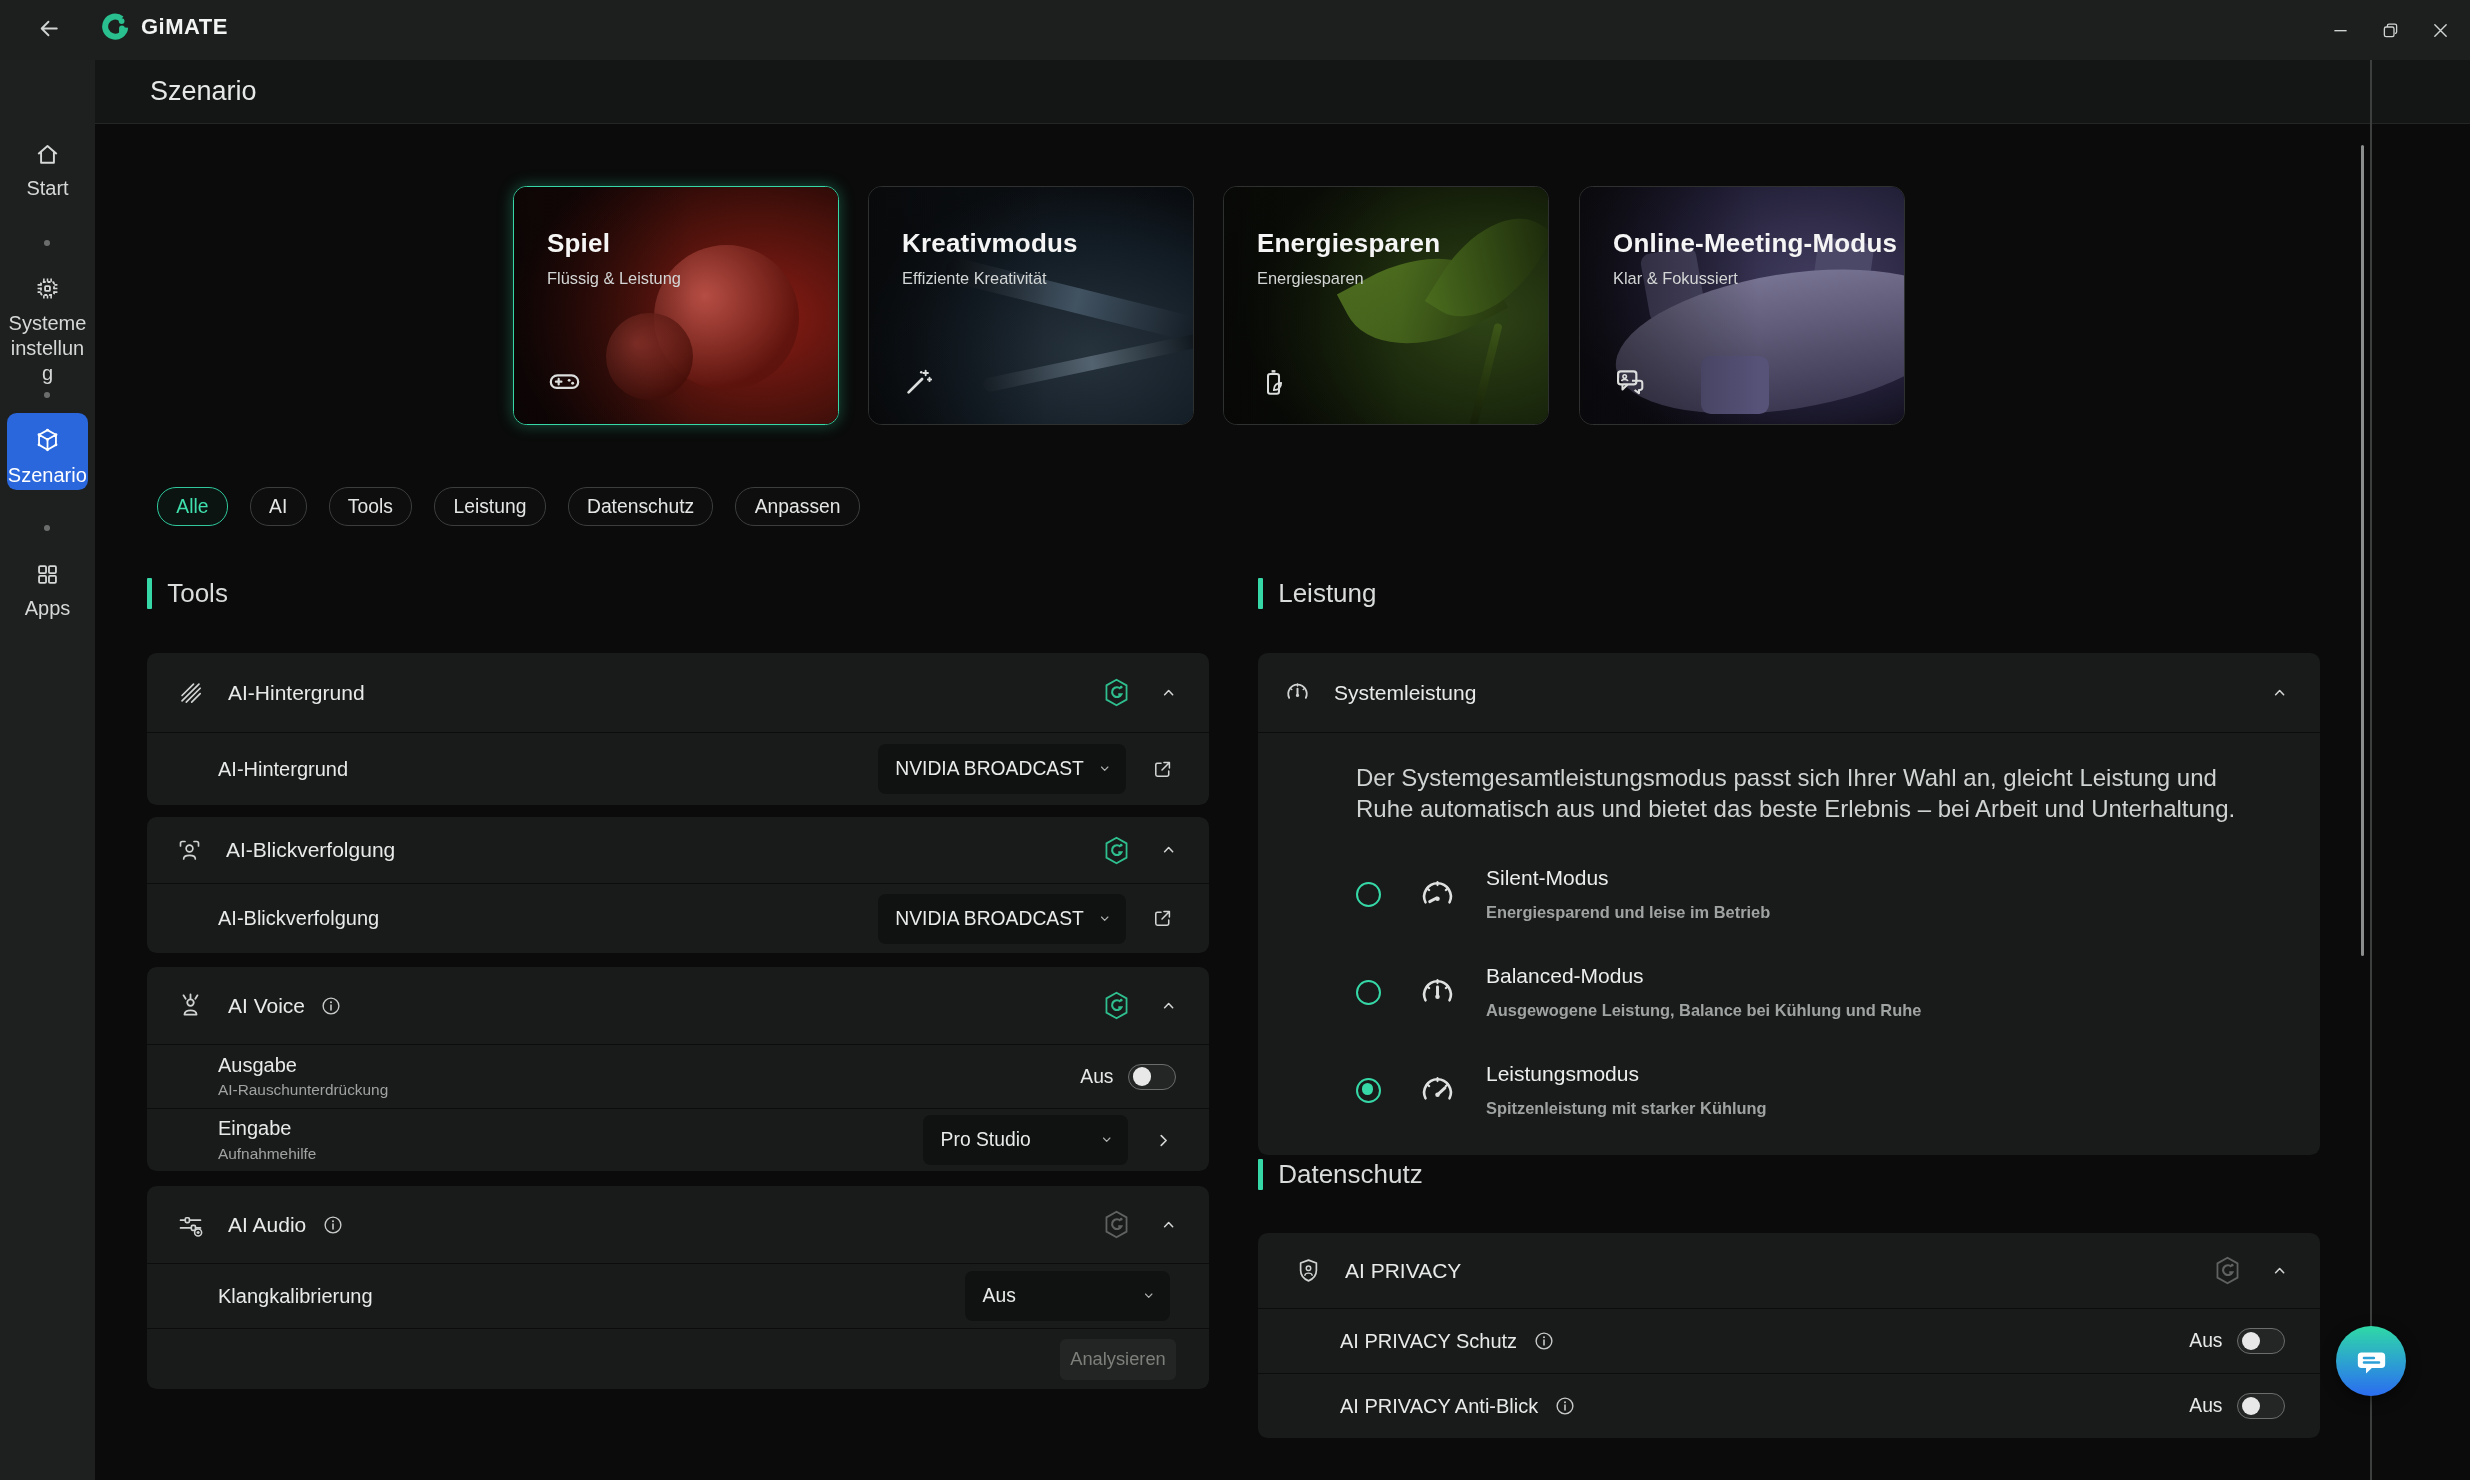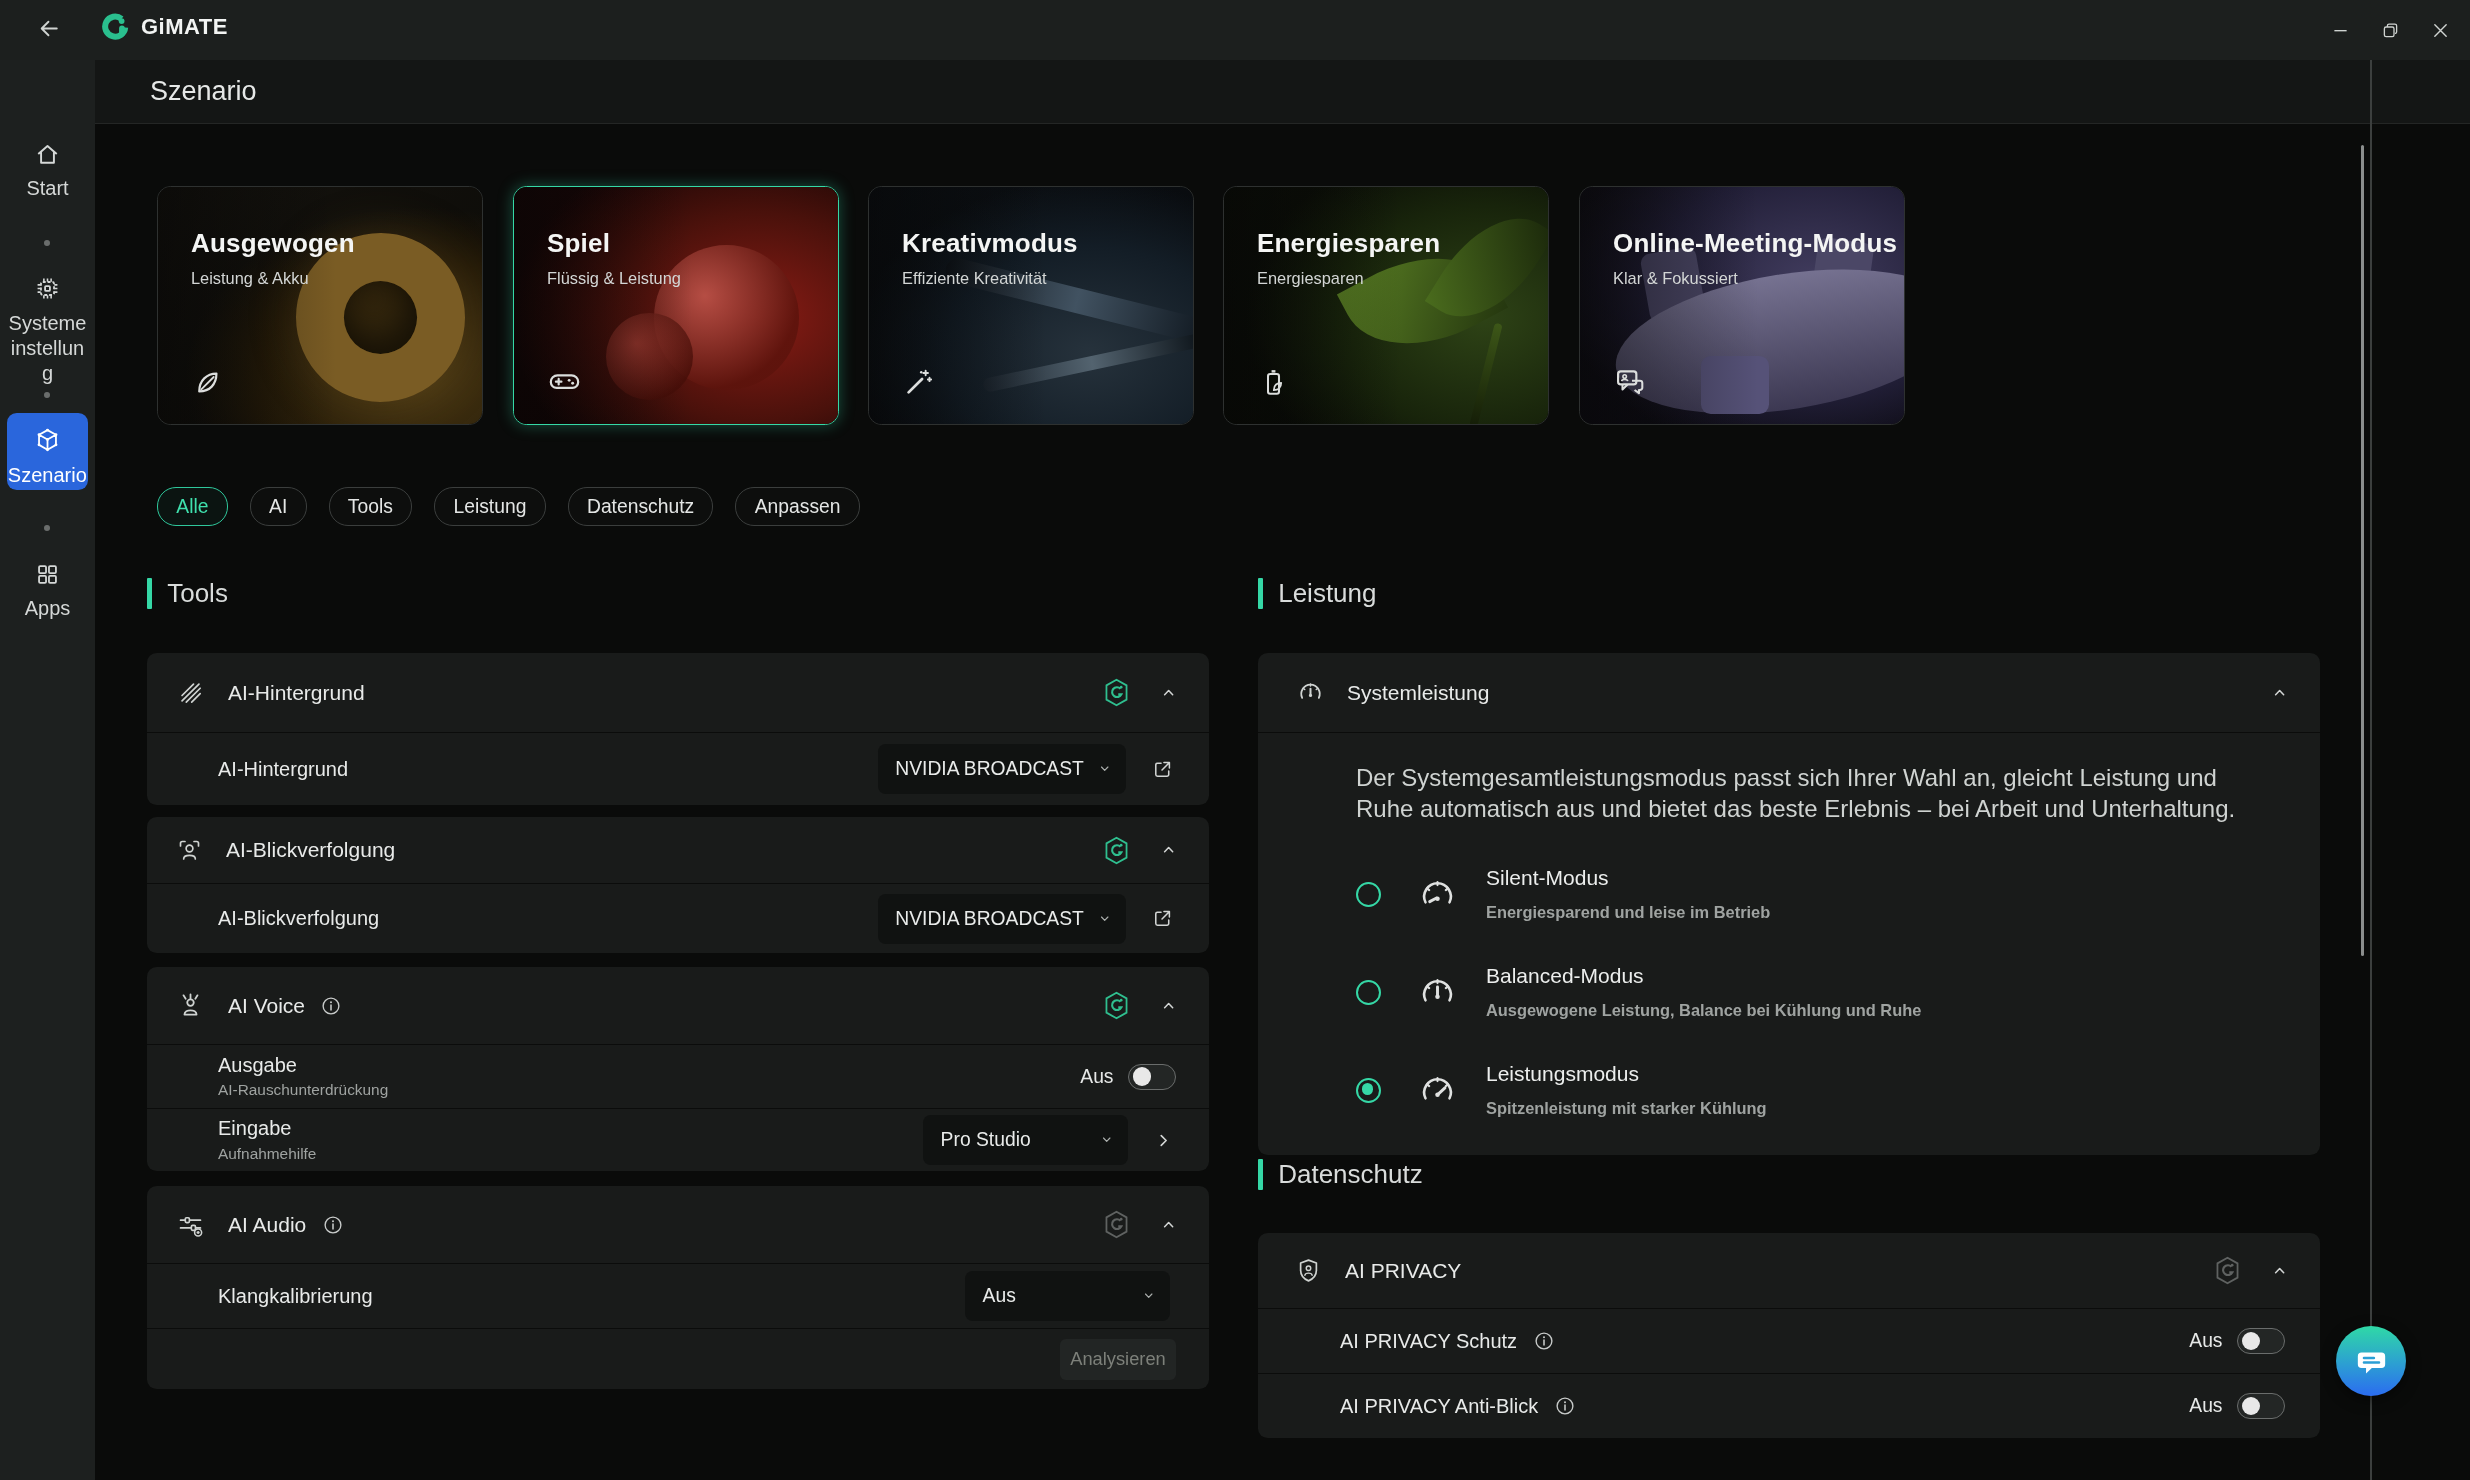--- a/index.html
+++ b/index.html
@@ -343,35 +343,20 @@
         </span>
       <span class="side-label">Apps</span>
     </button>
 
   </nav>
 
   <div class="page-header">
     <h1 class="page-title">Szenario</h1>
   </div>
 
-  <button class="scard" style="left:157px">
-    <span class="bg" style="background:radial-gradient(ellipse 290px 212px at 80% 80%, #4a3813 0%, #241a08 55%, rgba(10,9,6,0) 80%), linear-gradient(135deg,#15130e,#0b0a07)">
-        <span class="torus"></span>
-      </span>
-    <span class="shade"></span>
-    <span class="ct">
-        <h3>Ausgewogen</h3>
-        <p>Leistung &amp; Akku</p>
-      </span>
-    <span class="corner-icon icon">
-        <svg width="33" height="33" viewBox="0 0 34 34">
-          <use href="#i-leafswoosh"></use>
-        </svg>
-      </span>
-  </button>
 
   <button class="scard selected" style="left:513px">
     <span class="bg" style="background:radial-gradient(ellipse 309px 232px at 75% 55%, #8a1c15 0%, #4a110b 45%, rgba(20,4,3,0) 80%), linear-gradient(135deg,#190606,#0d0303)">
       <span style="position:absolute;right:39px;top:58px;width:145px;height:145px;border-radius:50%;background:radial-gradient(circle at 35% 35%, #c2574d, #5c130c 70%);opacity:.85"></span>
       <span style="position:absolute;right:145px;top:126px;width:87px;height:87px;border-radius:50%;background:radial-gradient(circle at 35% 35%, #a33d33, #470e08 75%);opacity:.8"></span>
     </span>
     <span class="shade"></span>
     <span class="ct">
         <h3>Spiel</h3>
         <p>Flüssig &amp; Leistung</p>
@@ -630,21 +615,21 @@
       <button class="analyze-btn">Analysieren</button>
     </div>
   </section>
 
   <div class="sec-heading" style="left:1258px;top:578px">
     <span class="bar"></span>
     <span class="txt">Leistung</span>
   </div>
 
   <section class="panel" style="left:1258px;top:653px">
-    <div class="panel-header" style="height:79px;padding-left:39px">
+    <div class="panel-header" style="height:79px;padding-left:26px">
       <span class="icon">
           <svg width="27" height="27" viewBox="0 0 28 28">
             <use href="#i-gauge-mid"></use>
           </svg>
         </span>
       <span class="panel-title">Systemleistung</span>
       <span class="spacer"></span>
       <button class="chev-btn">
           <svg width="19.3" height="19.3" viewBox="0 0 20 20">
             <use href="#i-chev-up"></use>

